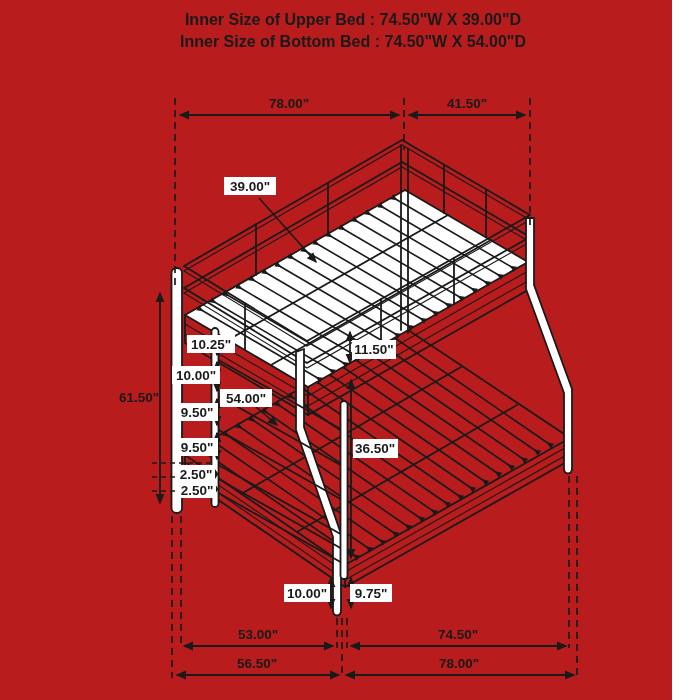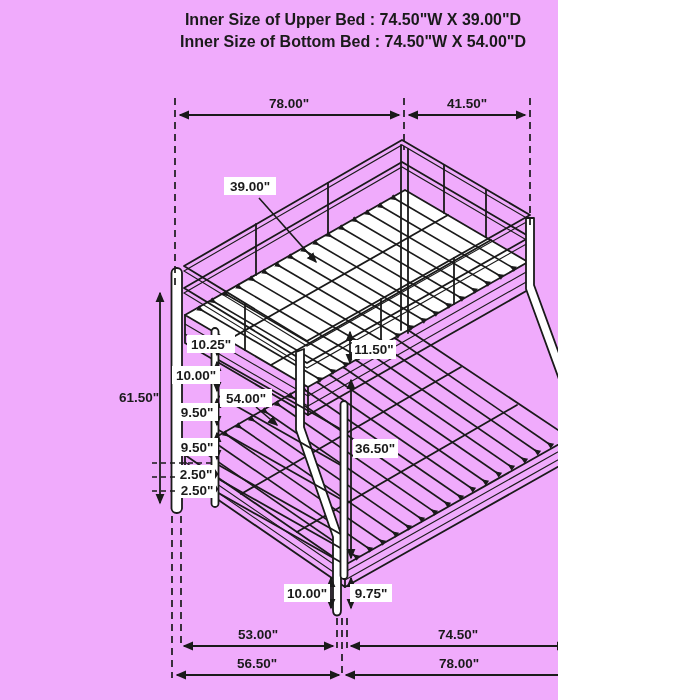--- a/index.html
+++ b/index.html
@@ -1,16 +1,16 @@
 <!DOCTYPE html>
 <html><head>
 <meta charset="utf-8">
 <style>
   html,body{margin:0;padding:0;background:#fff;}
-  .canvas{position:relative;width:558px;height:700px;background:#f0abfc;overflow:hidden;
+  .canvas{position:relative;width:672px;height:700px;background:#b91c1c;overflow:hidden;
           font-family:"Liberation Sans",sans-serif;}
   svg{display:block;}
   .tube{stroke:#1a1a1a;stroke-width:1.8;fill:none;stroke-linejoin:round;stroke-linecap:round;}
   .tubefill{stroke:#1a1a1a;stroke-width:1.8;fill:#ffffff;stroke-linejoin:round;}
   .thin{stroke:#1a1a1a;stroke-width:1.1;fill:none;}
   .slat{stroke:#1a1a1a;stroke-width:1.6;marker-start:url(#clipS);marker-end:url(#clipE);}
   .dim{stroke:#1a1a1a;stroke-width:1.8;fill:none;marker-start:url(#aS);marker-end:url(#aE);}
   .lead{stroke:#1a1a1a;stroke-width:1.6;fill:none;marker-end:url(#aE);}
   .dash{stroke:#1a1a1a;stroke-width:1.7;fill:none;stroke-dasharray:7 5;}
   .dash2{stroke:#1a1a1a;stroke-width:1.4;fill:none;stroke-dasharray:5 4;}

